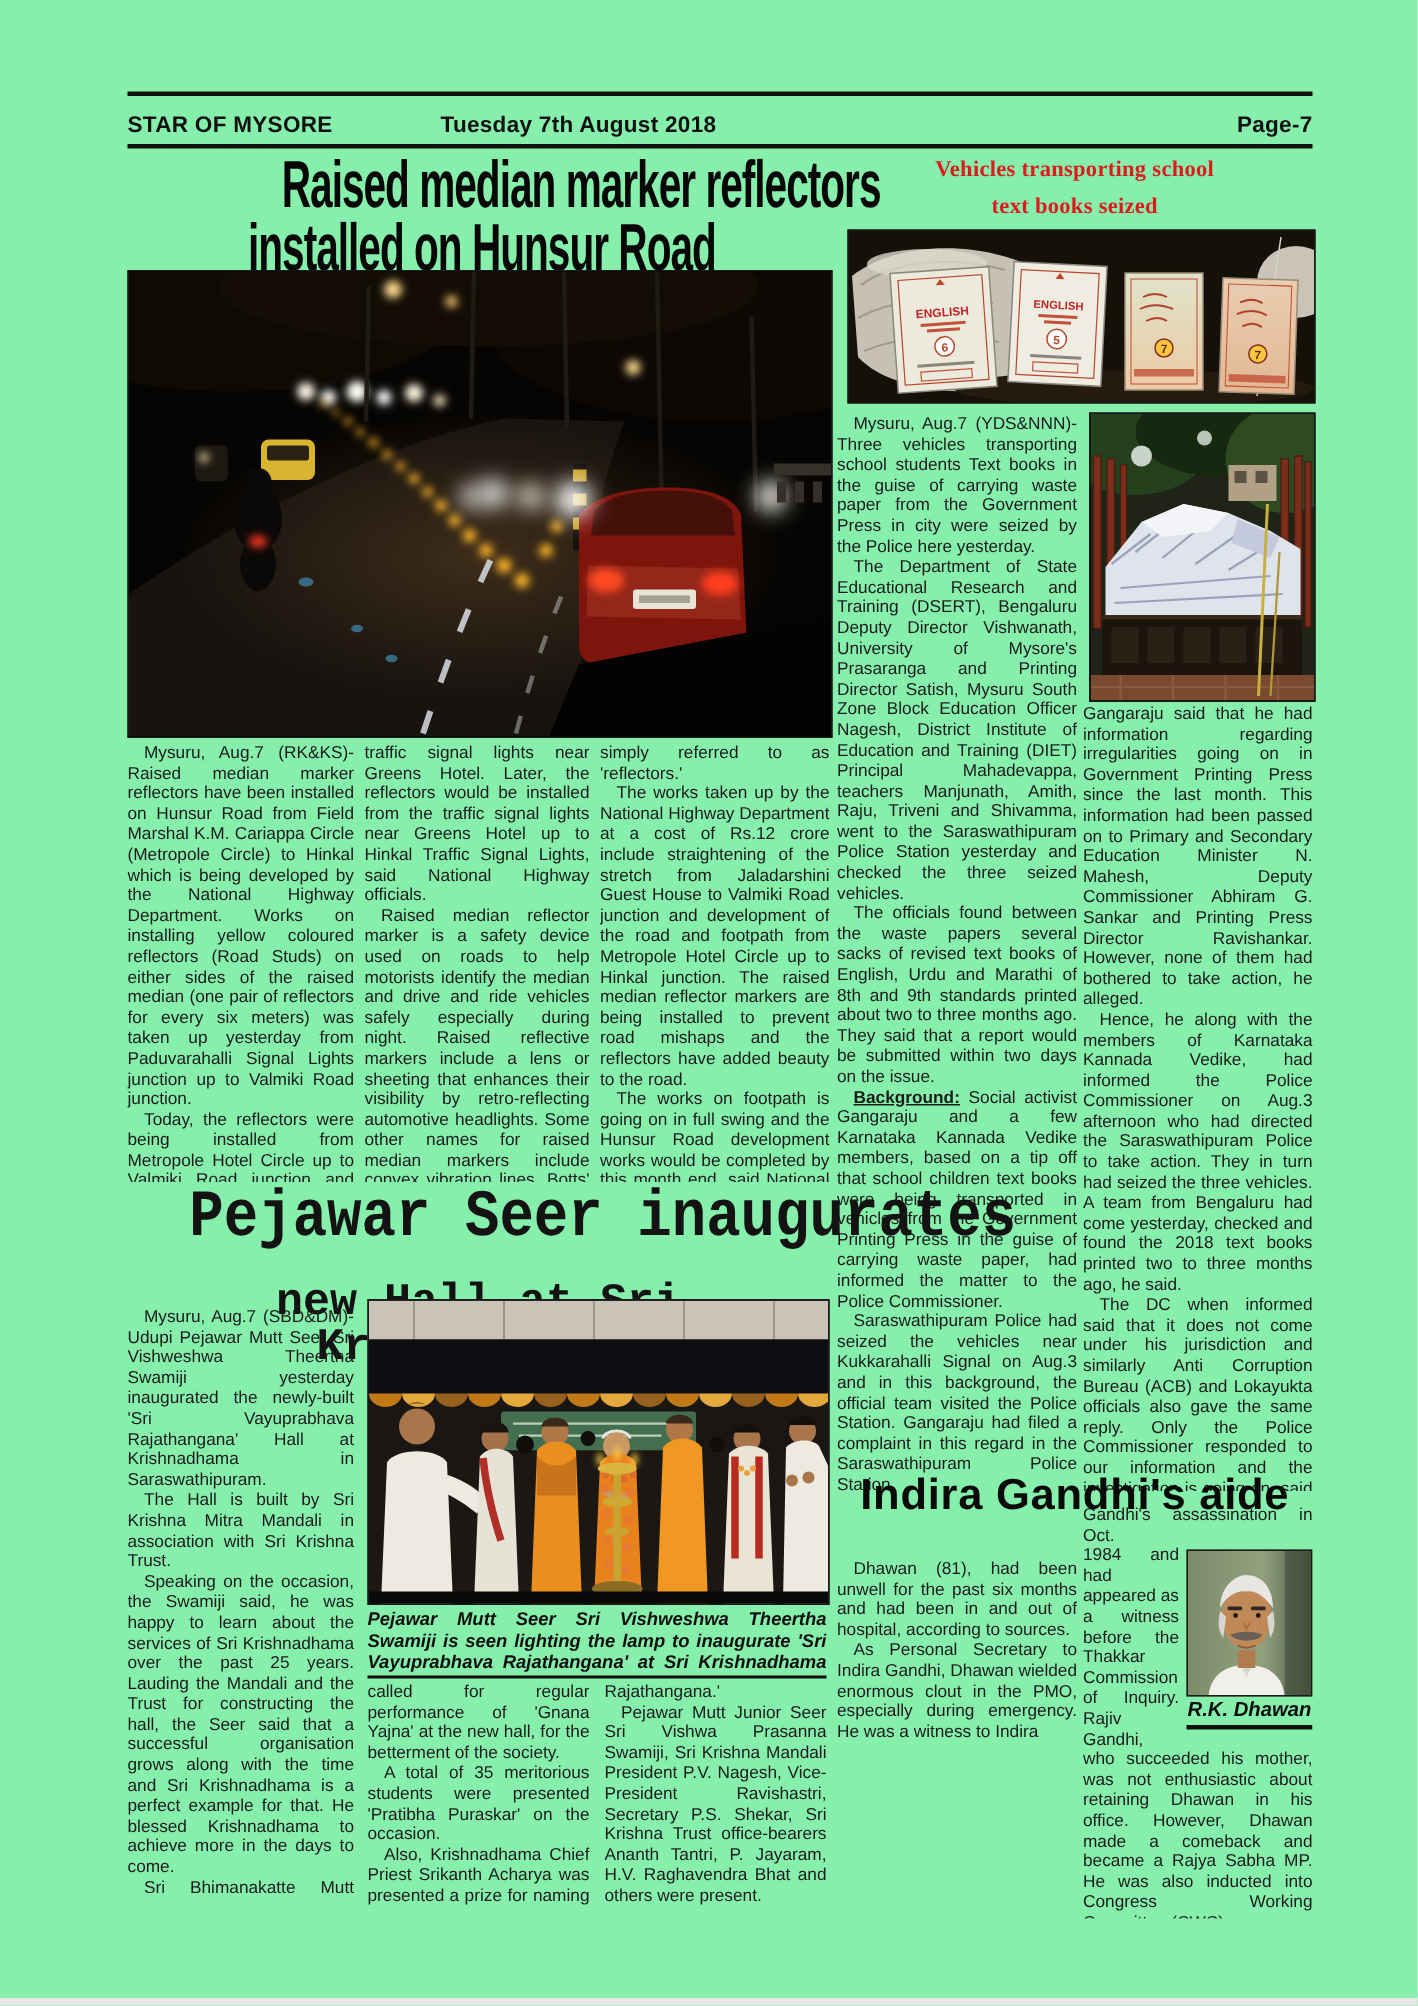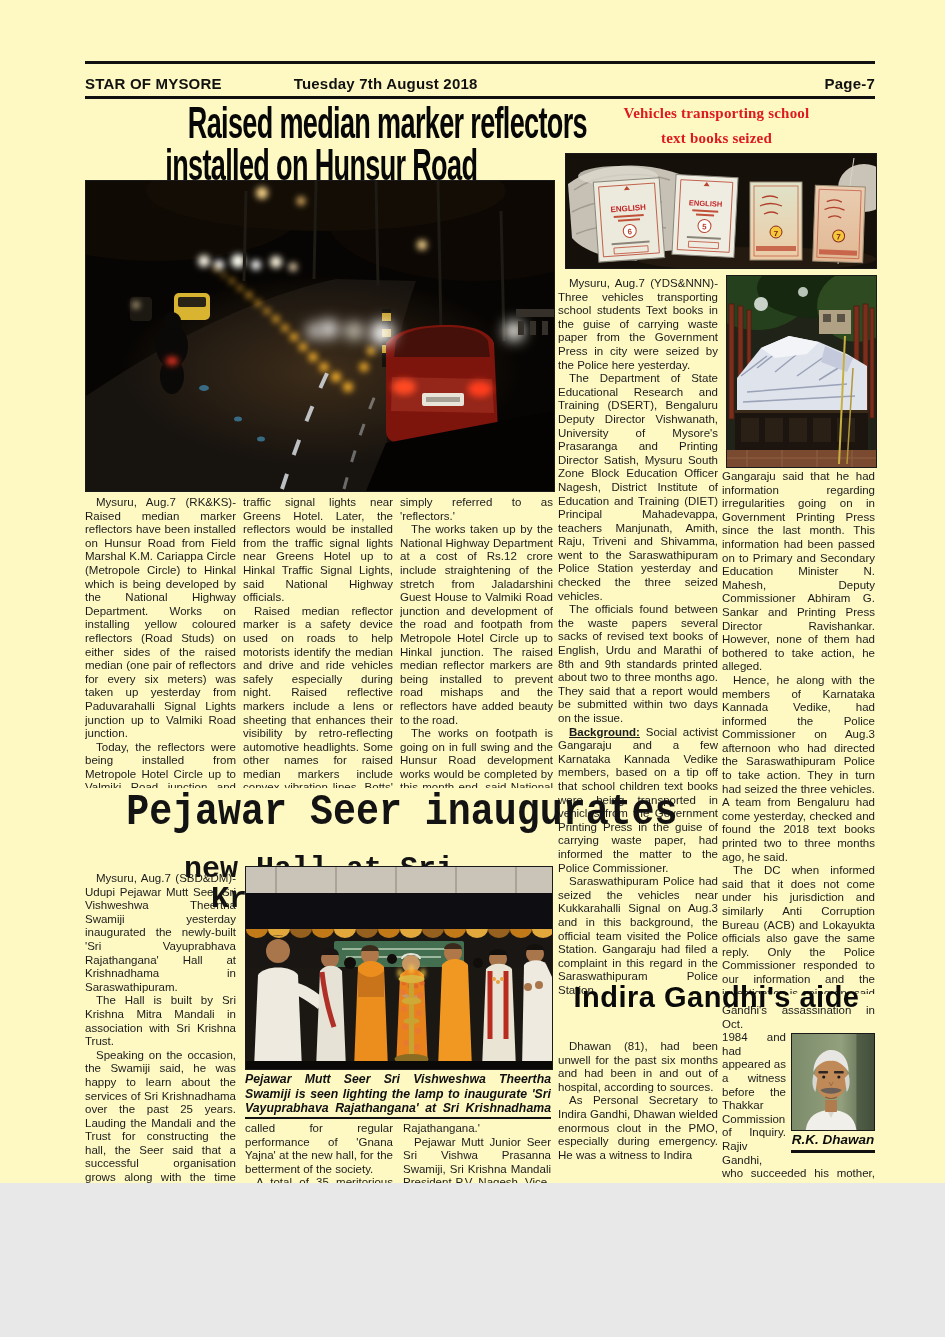--- a/index.html
+++ b/index.html
@@ -1,16 +1,16 @@
 <!DOCTYPE html>
 <html><head>
 <meta charset="utf-8">
 <style>
   html,body{margin:0;padding:0;background:#e8e8e8;}
-  #page{position:relative;width:945px;height:1183px;background:#fef9c3;overflow:hidden;
+  #page{position:relative;width:945px;height:1332px;background:#86efac;overflow:hidden;
         font-family:"Liberation Sans",sans-serif;color:#1a1a1a;}
   .abs{position:absolute;}
   .rule{position:absolute;background:#111;}
   
   #masthead{left:85px;top:72px;width:790px;height:22px;display:flex;align-items:center;
             font-weight:bold;font-size:15px;letter-spacing:.2px;color:#111;}
   #masthead .date{margin-left:72px;}
   #masthead .spacer{flex:1;}
   
   .h-impact{font-weight:700;color:#070707;text-align:center;}

